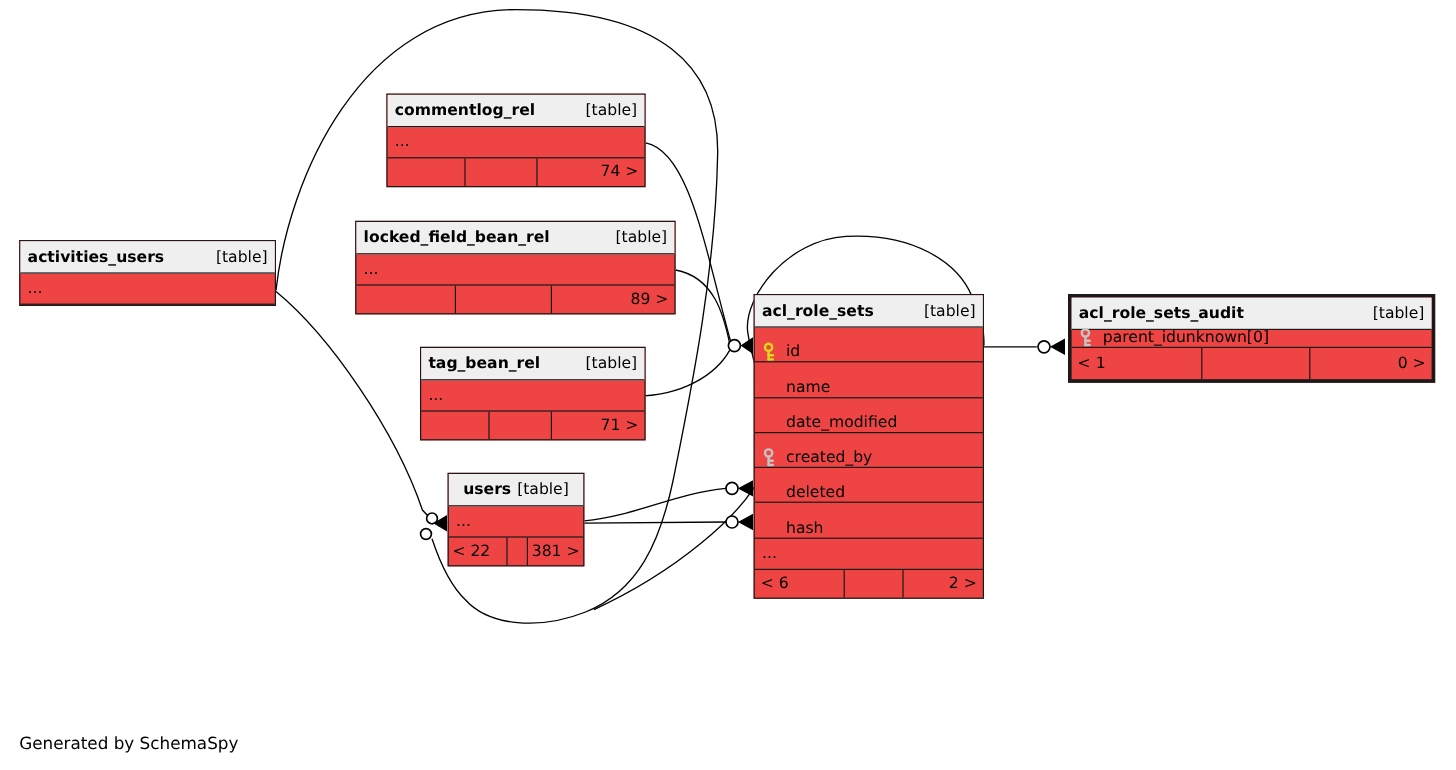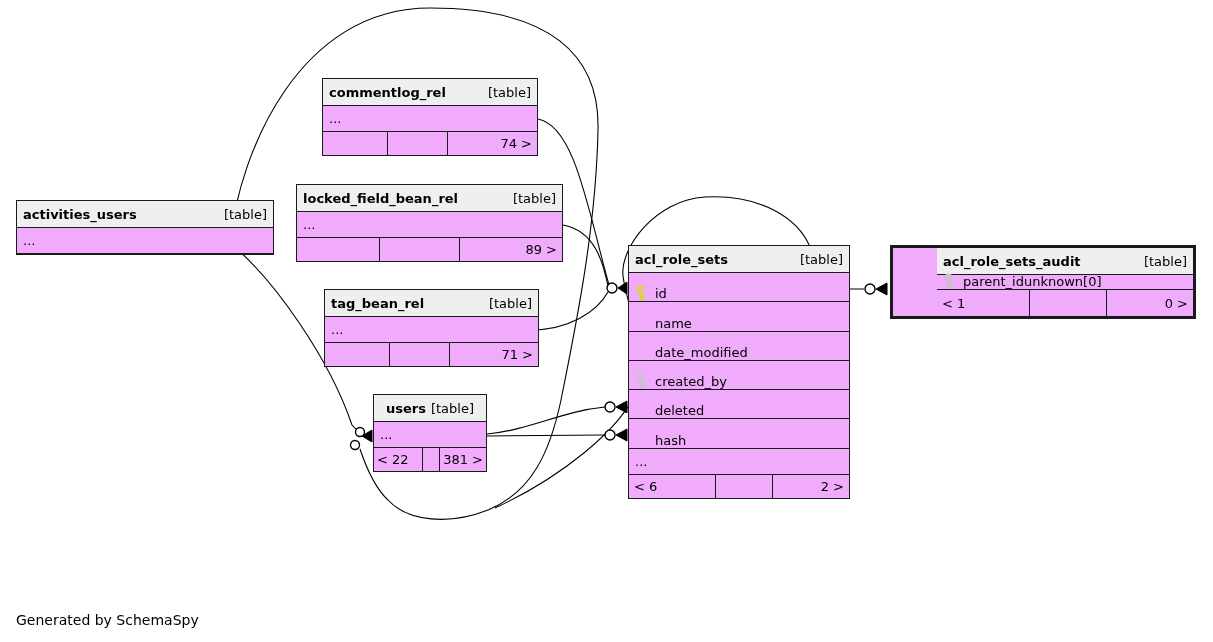--- a/index.html
+++ b/index.html
@@ -13,21 +13,21 @@
     width:1213px;height:642px;position:relative;overflow:hidden;
     font-family:"DejaVu Sans","Liberation Sans",sans-serif;
     font-size:13px;color:#000;
   }
   svg.wires{position:absolute;left:0;top:0;z-index:1;}
   svg.wires path, svg.wires line{fill:none;stroke:#000;stroke-width:1.1px;}
   svg.wires circle.conn{fill:#fff;stroke:#000;stroke-width:1.4px;}
   svg.wires polygon.conn{fill:#000;stroke:#000;}
 
   .tbl{
-    position:absolute;z-index:2;background:#f0abfc;
+    position:absolute;z-index:2;background:#ef4444;
     border:1px solid var(--border);
     box-sizing:border-box;
   }
   .tbl.focus{border-width:3px;}
   .tbl-header{
     background:var(--header-bg);
     border-bottom:1px solid var(--border);
     display:flex;justify-content:space-between;align-items:center;
     padding:0 6px;height:27px;box-sizing:border-box;gap:8px;
   }
@@ -87,21 +87,21 @@
   <polygon class="conn" points="616,435 627,429 627,441"></polygon>
 
   <polygon class="conn" points="362,436 372,430 372,442"></polygon>
   <circle class="conn" cx="360" cy="432" r="4.5"></circle>
   <circle class="conn" cx="355" cy="445" r="4.5"></circle>
 
   <circle class="conn" cx="870" cy="289" r="5"></circle>
   <polygon class="conn" points="876,289 887,283 887,295"></polygon>
 </svg>
 
-<div class="tbl" style="left:16px;top:200px;width:258px;">
+<div class="tbl" style="left:16px;top:200px;width:214px;">
   <div class="tbl-header">
     <span class="tbl-title">activities_users</span>
     <span class="tbl-type">[table]</span>
   </div>
   <div class="row">...</div>
 </div>
 
 <div class="tbl" style="left:322px;top:78px;width:216px;">
   <div class="tbl-header">
     <span class="tbl-title">commentlog_rel</span>
@@ -121,21 +121,21 @@
     <span class="tbl-type">[table]</span>
   </div>
   <div class="row">...</div>
   <div class="tbl-footer">
     <div class="cell left" style="width:31%"></div>
     <div class="cell" style="width:30%"></div>
     <div class="cell right" style="width:39%">89 &gt;</div>
   </div>
 </div>
 
-<div class="tbl" style="left:324px;top:289px;width:215px;">
+<div class="tbl" style="left:350px;top:289px;width:188px;">
   <div class="tbl-header">
     <span class="tbl-title">tag_bean_rel</span>
     <span class="tbl-type">[table]</span>
   </div>
   <div class="row">...</div>
   <div class="tbl-footer">
     <div class="cell left" style="width:30%"></div>
     <div class="cell" style="width:28%"></div>
     <div class="cell right" style="width:42%">71 &gt;</div>
   </div>
@@ -147,21 +147,21 @@
     <span class="tbl-type">[table]</span>
   </div>
   <div class="row">...</div>
   <div class="tbl-footer">
     <div class="cell left" style="width:43%;padding:0 3px;">&lt; 22</div>
     <div class="cell" style="width:15%"></div>
     <div class="cell right" style="width:42%;padding:0 3px;">381 &gt;</div>
   </div>
 </div>
 
-<div class="tbl" style="left:628px;top:245px;width:222px;">
+<div class="tbl" style="left:628px;top:245px;width:192px;">
   <div class="tbl-header">
     <span class="tbl-title">acl_role_sets</span>
     <span class="tbl-type">[table]</span>
   </div>
 
   <div class="col-row">
     <span class="key-slot">
       <svg class="key-icon pk" width="12" height="16" viewBox="0 0 12 16" fill="none" stroke-width="2" stroke-linecap="round">
         <circle cx="5.5" cy="4.5" r="3"></circle>
           <line x1="5.5" y1="7.5" x2="5.5" y2="14.5"></line>
@@ -200,21 +200,21 @@
   </div>
 
   <div class="row">...</div>
   <div class="tbl-footer">
     <div class="cell left" style="width:39%">&lt; 6</div>
     <div class="cell" style="width:26%"></div>
     <div class="cell right" style="width:35%">2 &gt;</div>
   </div>
 </div>
 
-<div class="tbl focus" style="left:890px;top:245px;width:306px;padding-left:44px;">
+<div class="tbl focus" style="left:890px;top:245px;width:306px;">
   <div class="tbl-header">
     <span class="tbl-title">acl_role_sets_audit</span>
     <span class="tbl-type">[table]</span>
   </div>
   <div class="col-row" style="height:15px;padding-right:0;">
     <span class="key-slot">
       <svg class="key-icon fk" width="12" height="16" viewBox="0 0 12 16" fill="none" stroke-width="2" stroke-linecap="round">
         <circle cx="5.5" cy="4.5" r="3"></circle>
           <line x1="5.5" y1="7.5" x2="5.5" y2="14.5"></line>
         <line x1="5.5" y1="11" x2="9" y2="11"></line>

